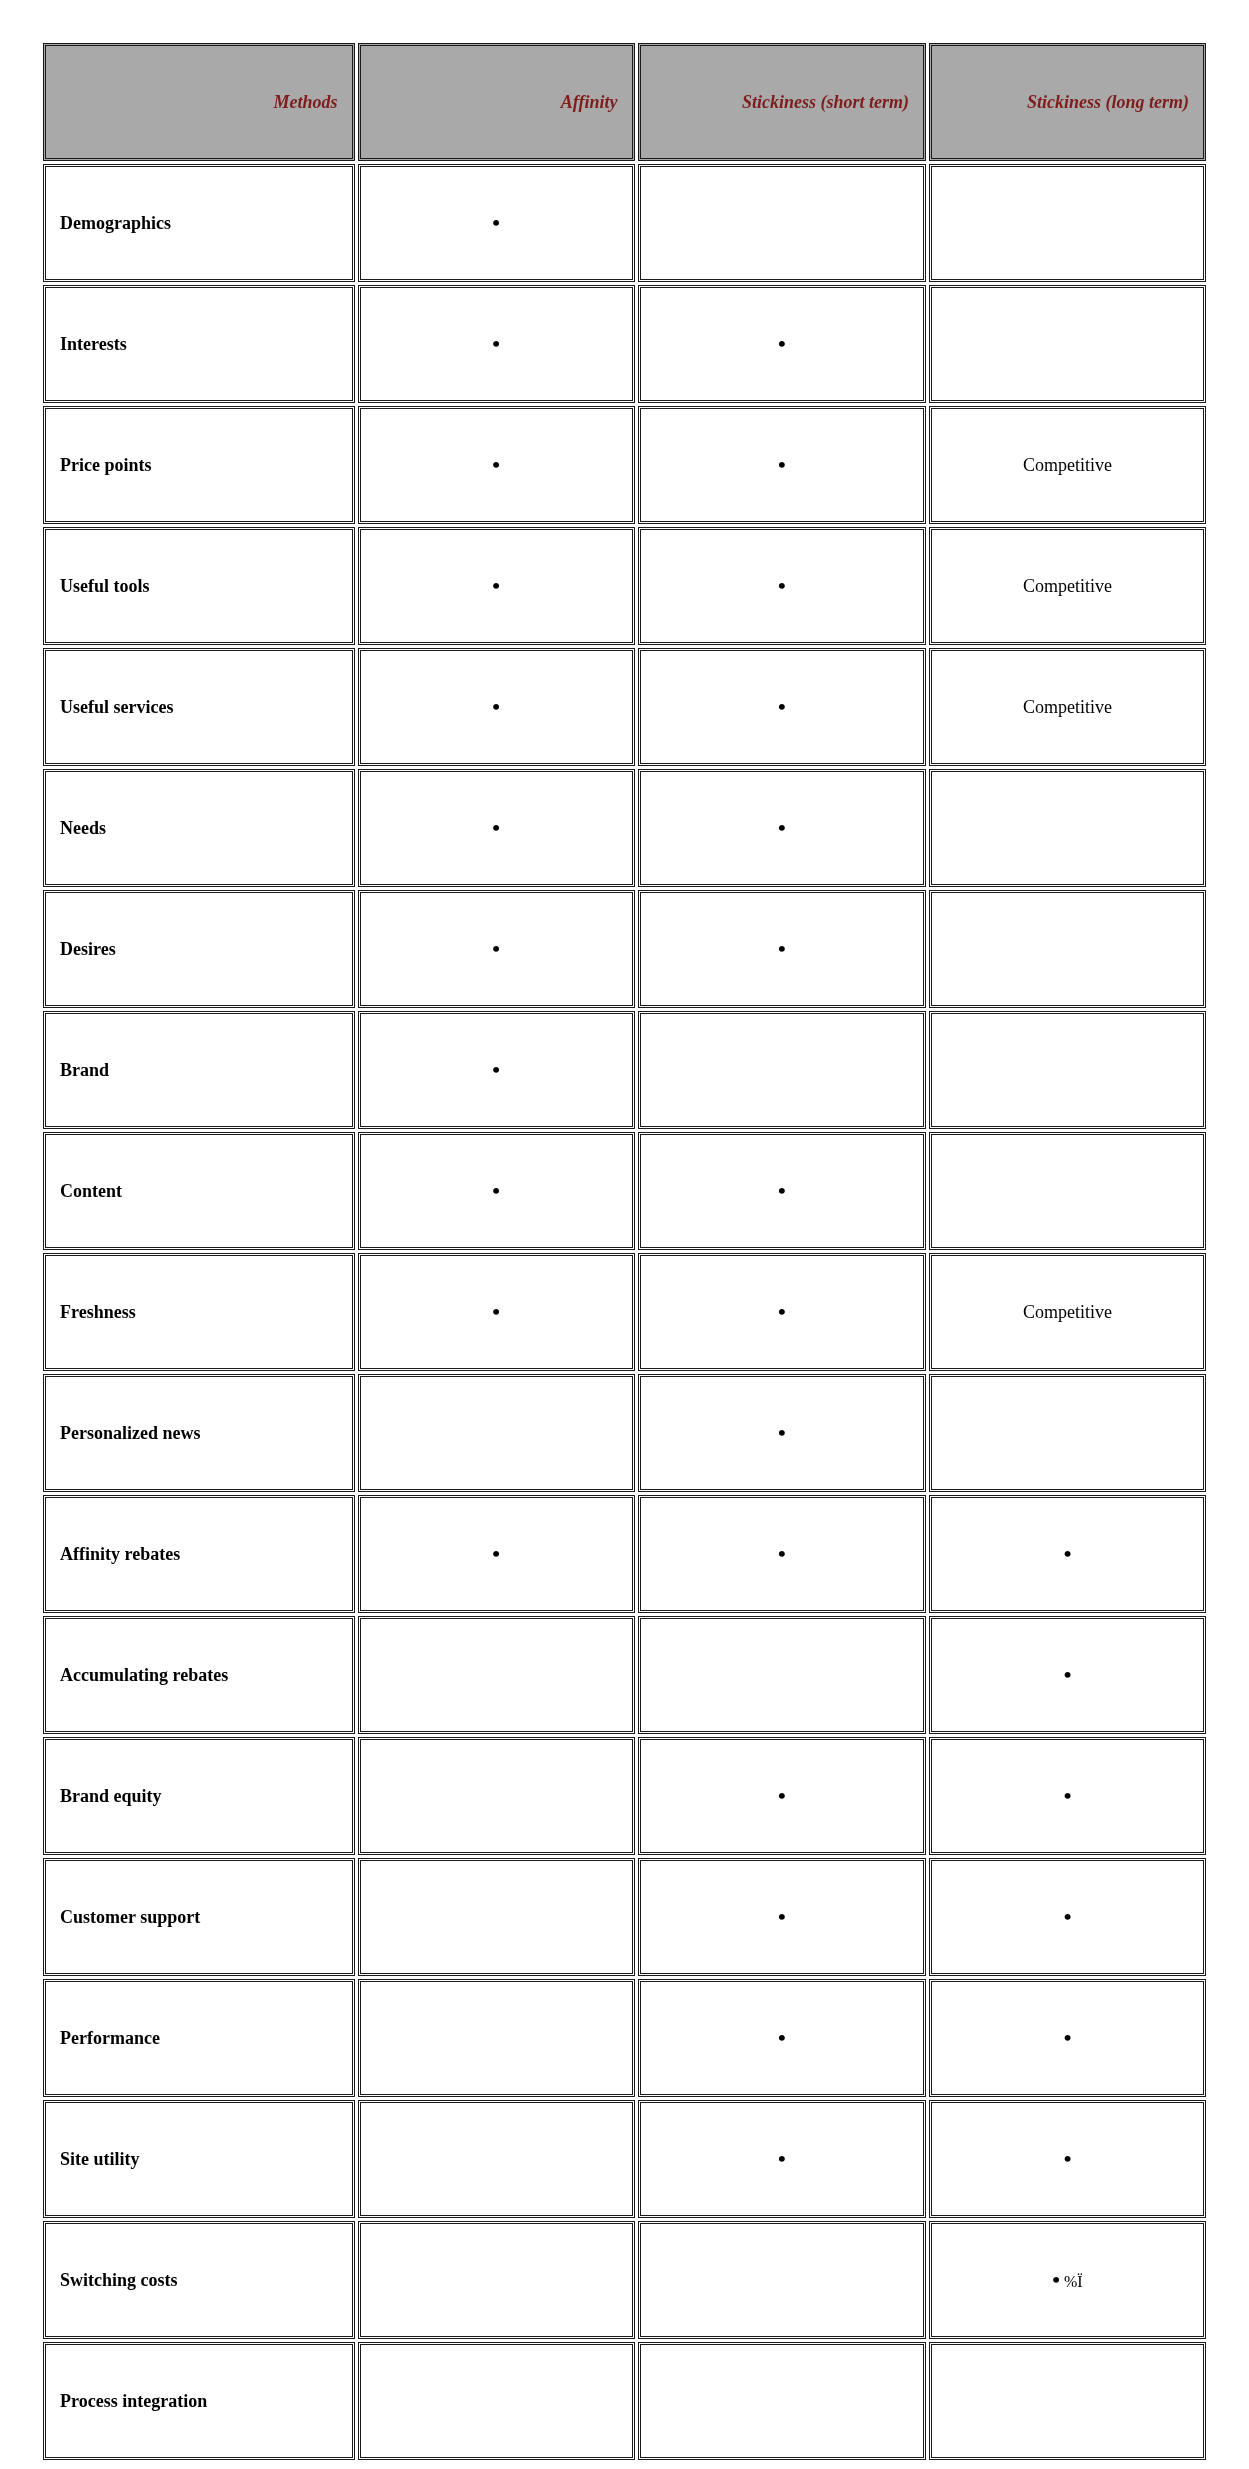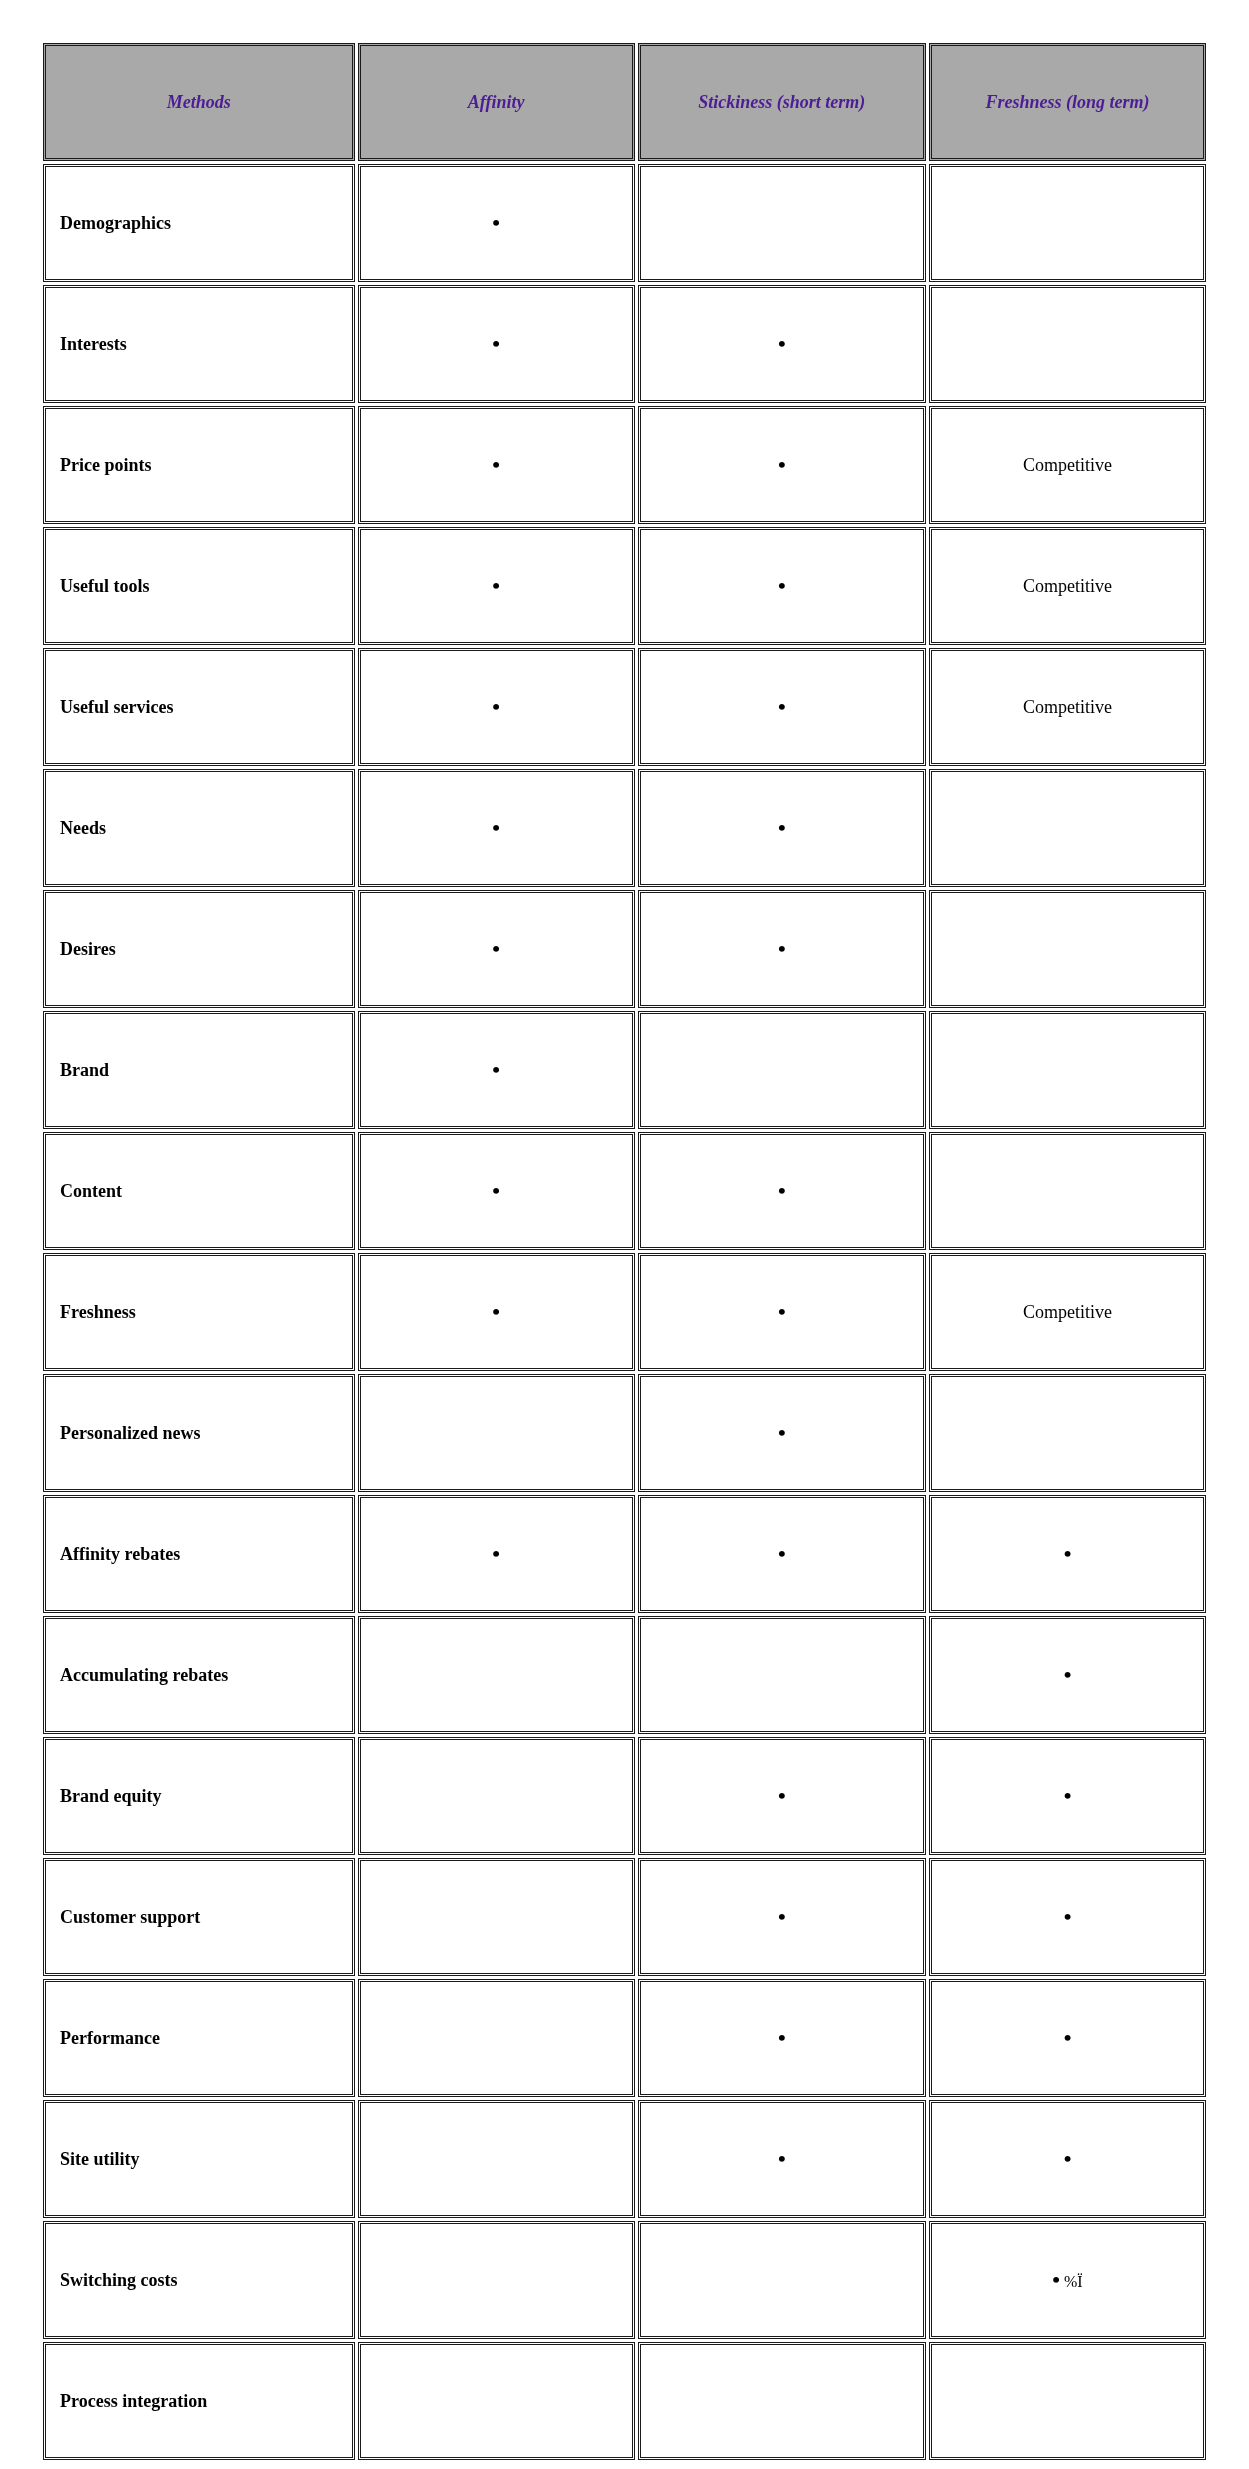--- a/index.html
+++ b/index.html
@@ -16,24 +16,24 @@
     width: 100%;
   }
   th, td {
     border: 3px double #1a1a1a;
     padding: 30px 14px;
     vertical-align: middle;
     height: 52px;
   }
   th {
     background: #a9a9a9;
-    text-align: center;
+    text-align: right;
     font-style: italic;
     font-weight: bold;
-    color: #4c1d95;
+    color: #7f1d1d;
     font-size: 18px;
   }
   td.method {
     font-weight: bold;
     text-align: left;
     font-size: 18px;
     margin-top: 23px;
   }
   td.cell {
     text-align: center;
@@ -60,21 +60,21 @@
     <col class="col-methods">
       <col class="col-aff">
       <col class="col-short">
       <col class="col-long">
   </colgroup>
   <thead>
     <tr>
       <th>Methods</th>
       <th>Affinity</th>
       <th>Stickiness (short term)</th>
-      <th>Freshness (long term)</th>
+      <th>Stickiness (long term)</th>
     </tr>
   </thead>
   <tbody id="tbody">
       <tr>
         <td class="method">Demographics</td>
         <td class="cell"><span class="dot">•</span></td>
         <td class="cell"></td>
         <td class="cell"></td>
       </tr>
       <tr>

